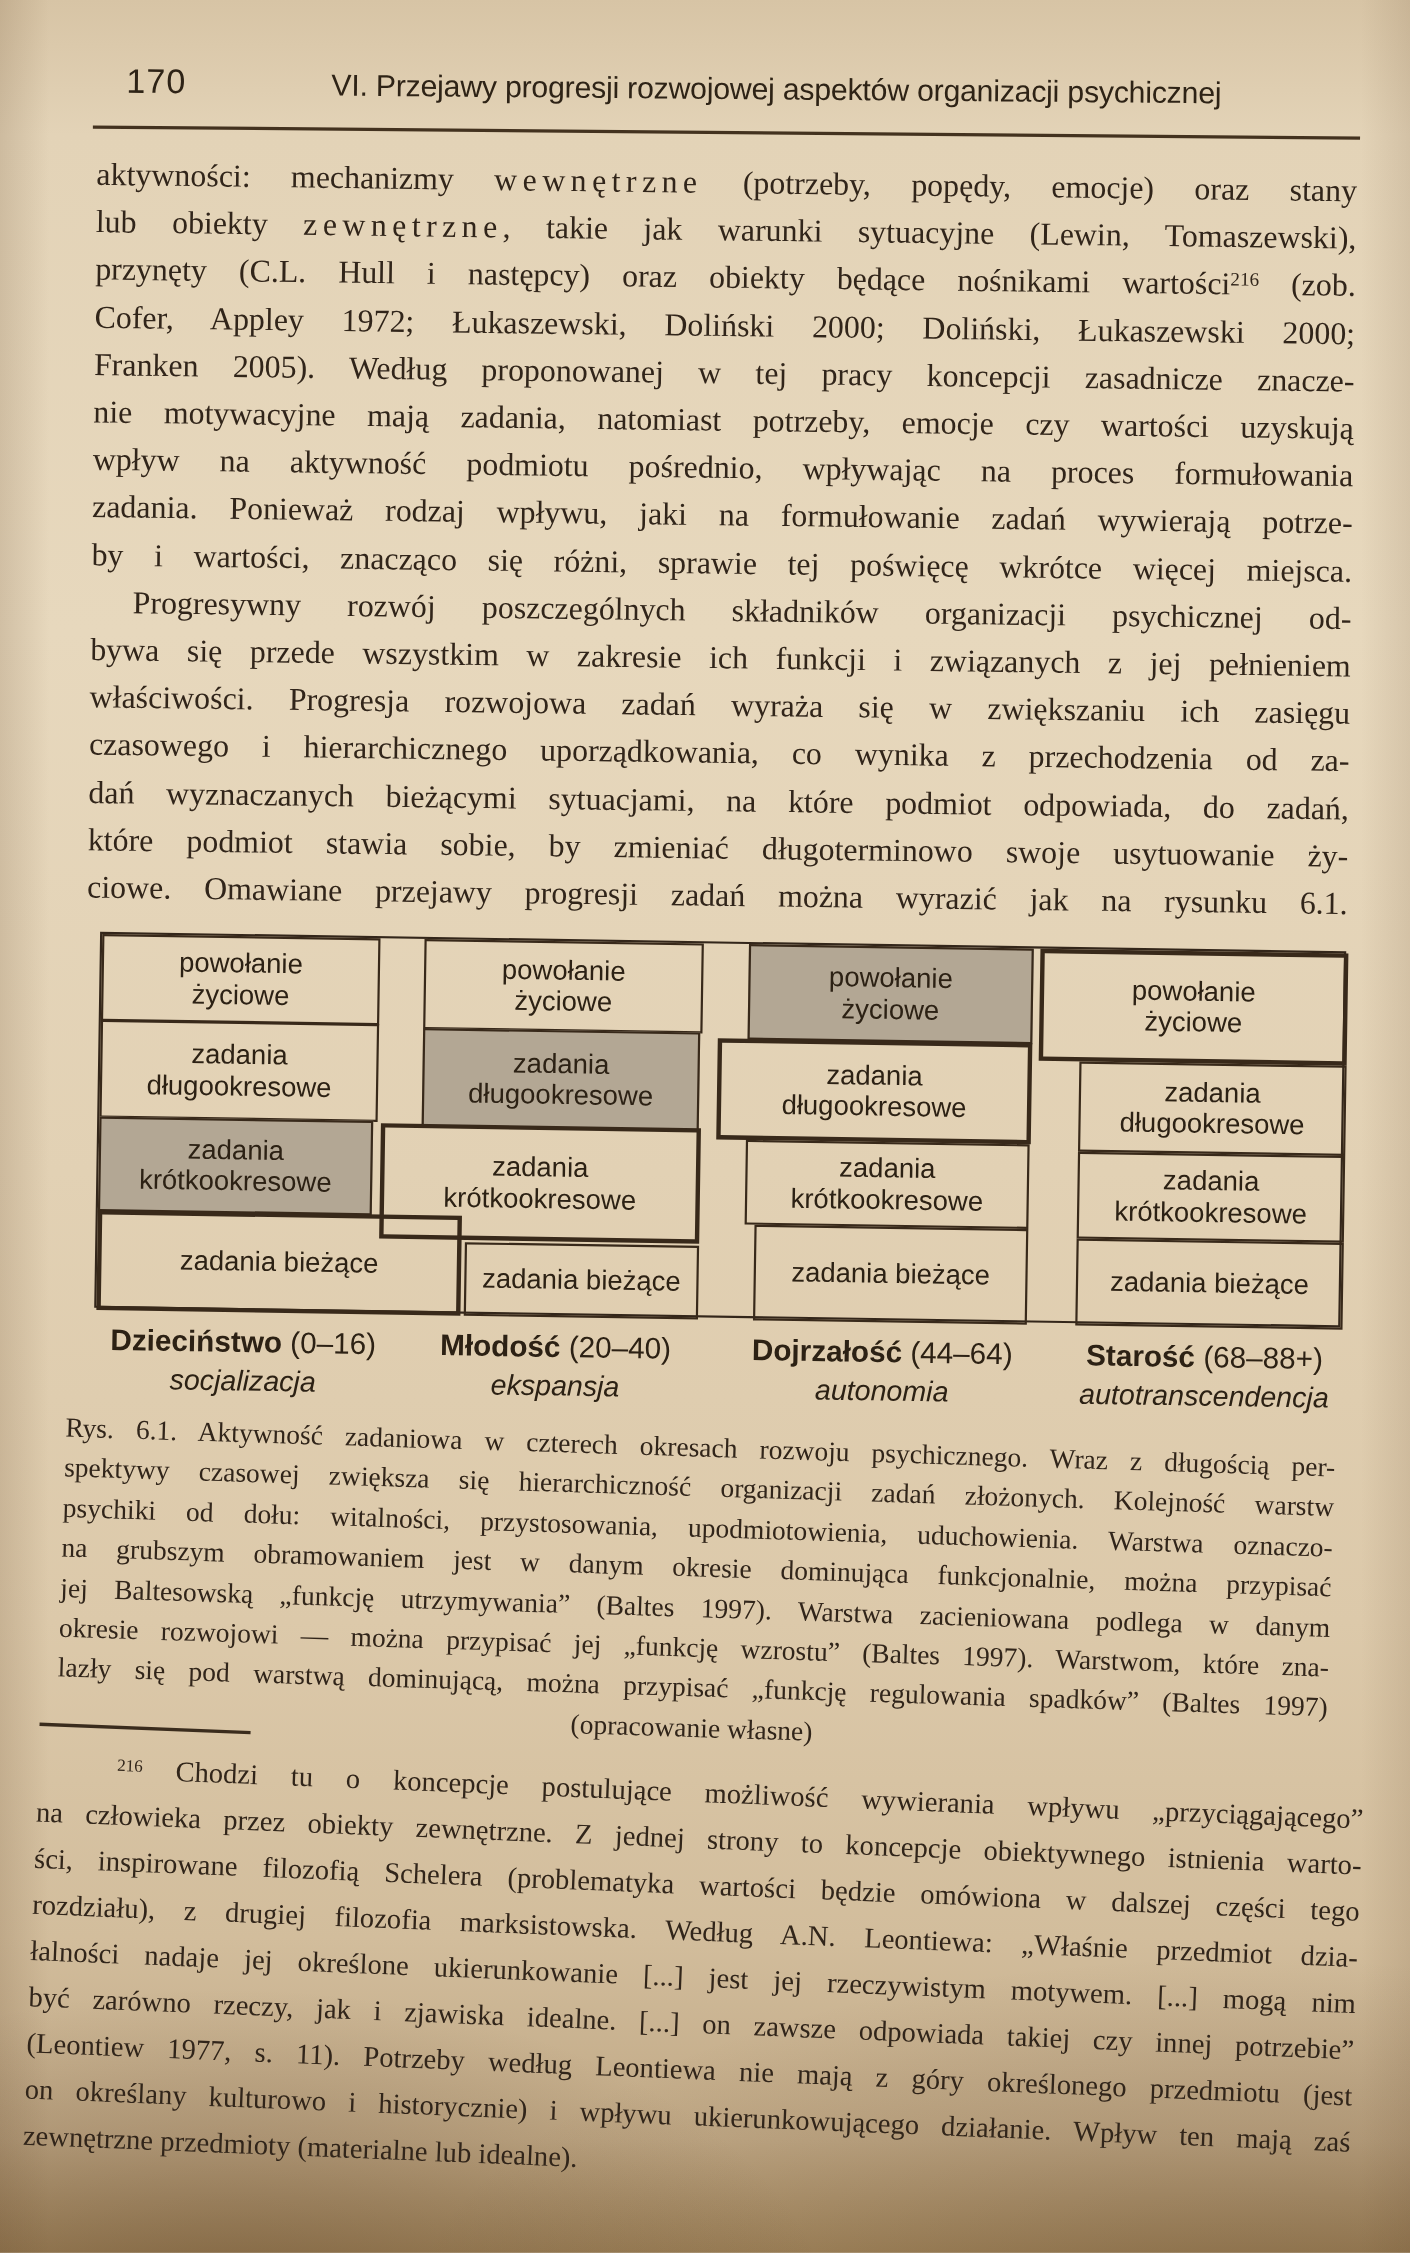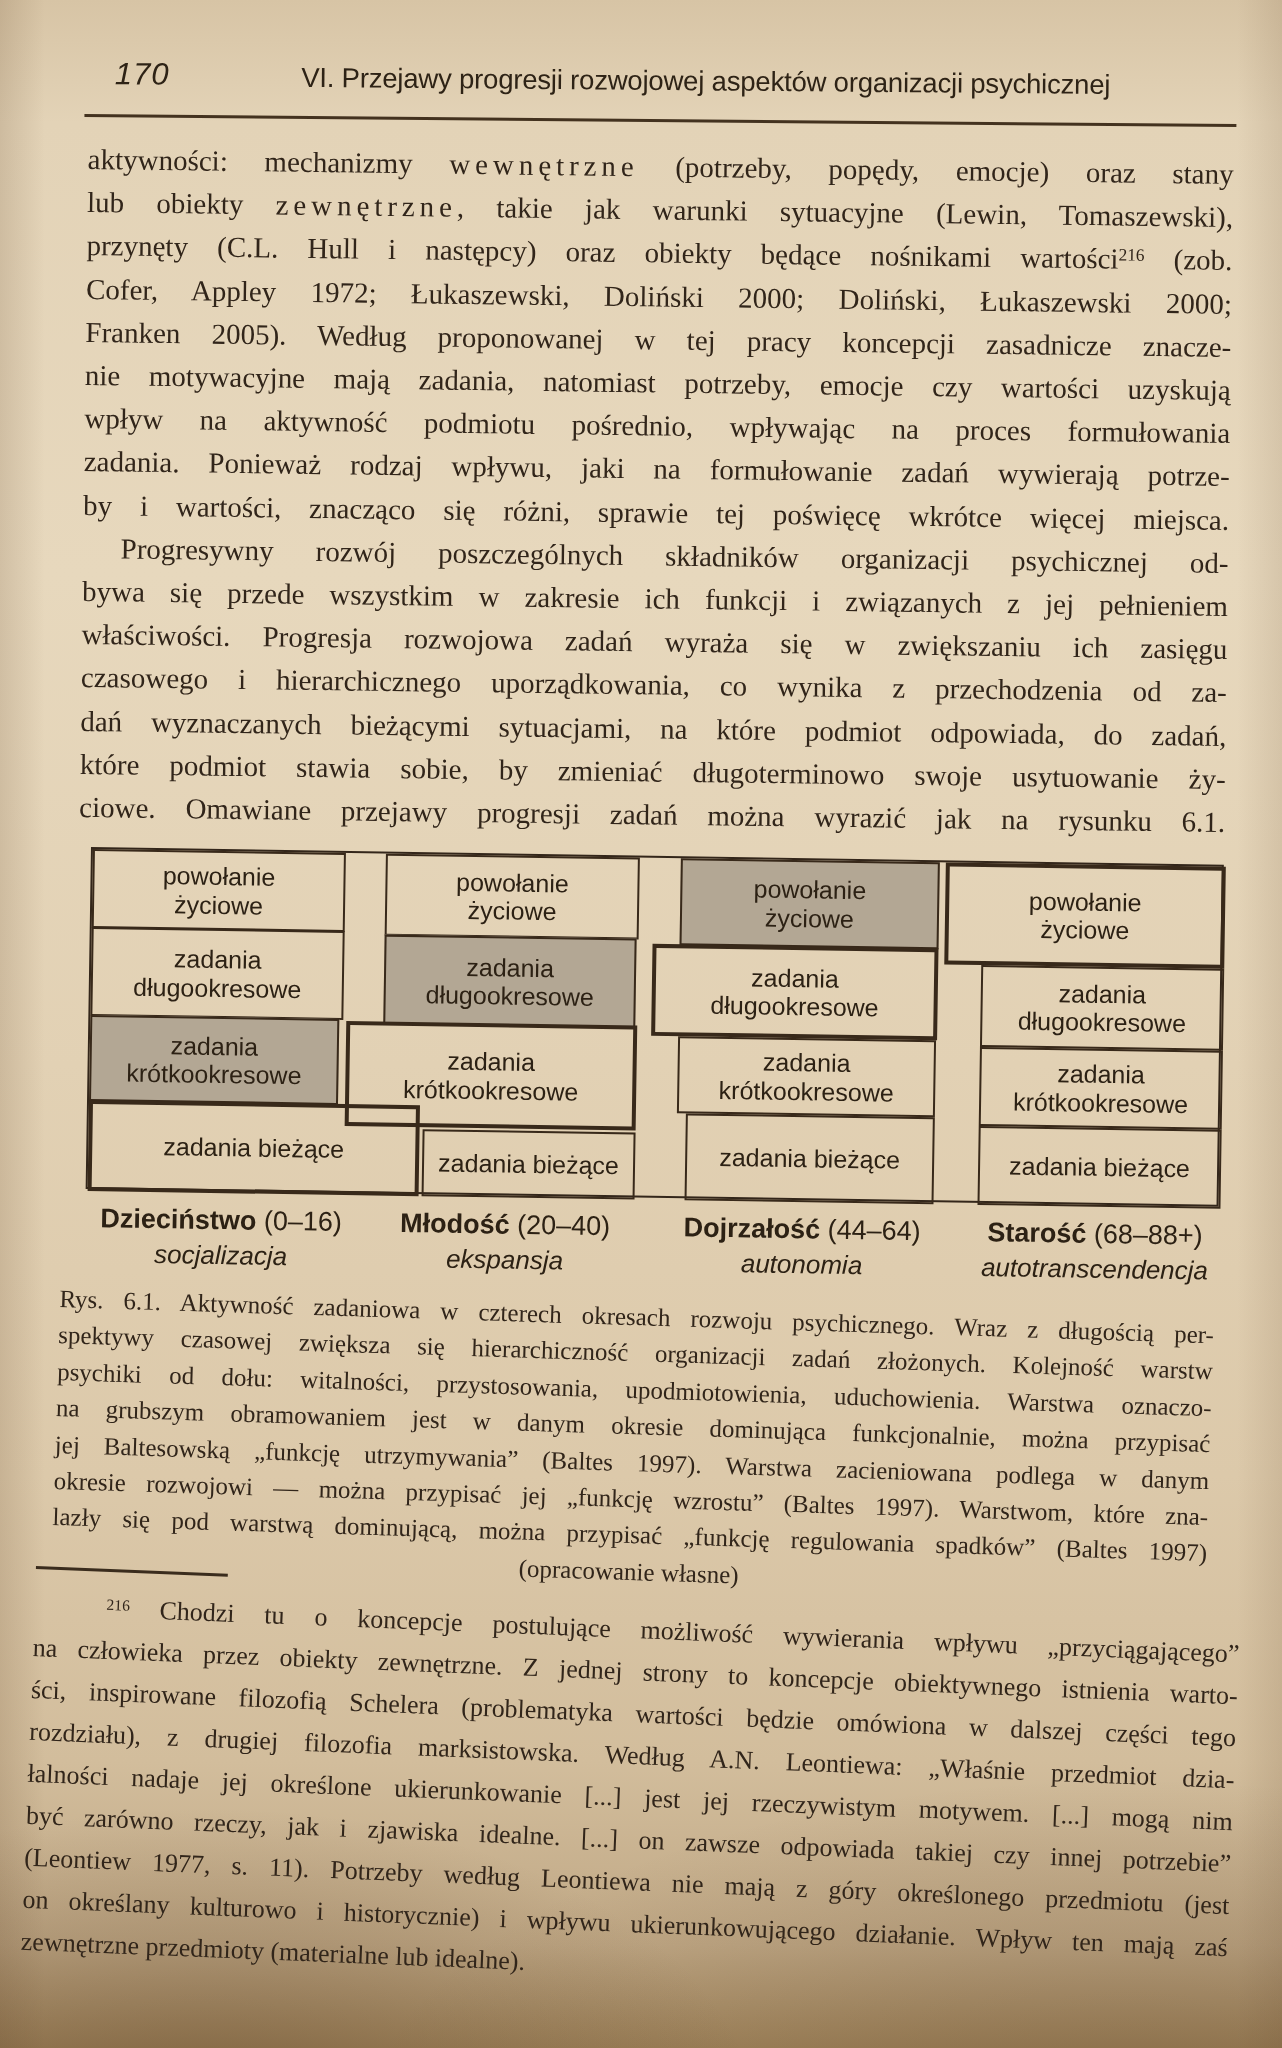--- a/index.html
+++ b/index.html
@@ -13,21 +13,21 @@
     font-family:"Liberation Serif","DejaVu Serif",serif;color:#31251a;
   }
   .sec{position:absolute;transform-origin:0 0;}
   .ln{text-align:justify;text-align-last:justify;}
   .spaced{letter-spacing:.17em;}
   sup{font-size:.6em;line-height:0;vertical-align:baseline;position:relative;top:-.48em;}
 
   
   .sec-header{left:85px;top:52px;width:1152px;height:80px;transform:rotate(.5deg);
     font-family:"Liberation Sans","DejaVu Sans",sans-serif;color:#2e2316;}
-  .pagenum{position:absolute;left:30px;top:4px;font-size:31px;letter-spacing:1px;font-style:italic;}
+  .pagenum{position:absolute;left:30px;top:4px;font-size:31px;letter-spacing:1px;}
   .chtitle{position:absolute;left:50%;top:8px;transform:translateX(-50%);margin-left:45px;
     font-size:27.5px;white-space:nowrap;letter-spacing:-0.2px;}
   .hrule{position:absolute;left:0;right:0;top:62px;height:3px;background:#43321f;}
 
   
   .sec-body{left:88px;top:138px;width:1146px;font-size:29px;line-height:43.2px;transform:rotate(.75deg);}
   .para2 .ln:first-child{text-indent:38px;}
 
   
   .sec-diagram{left:91px;top:847px;width:1133px;transform:rotate(.9deg);

